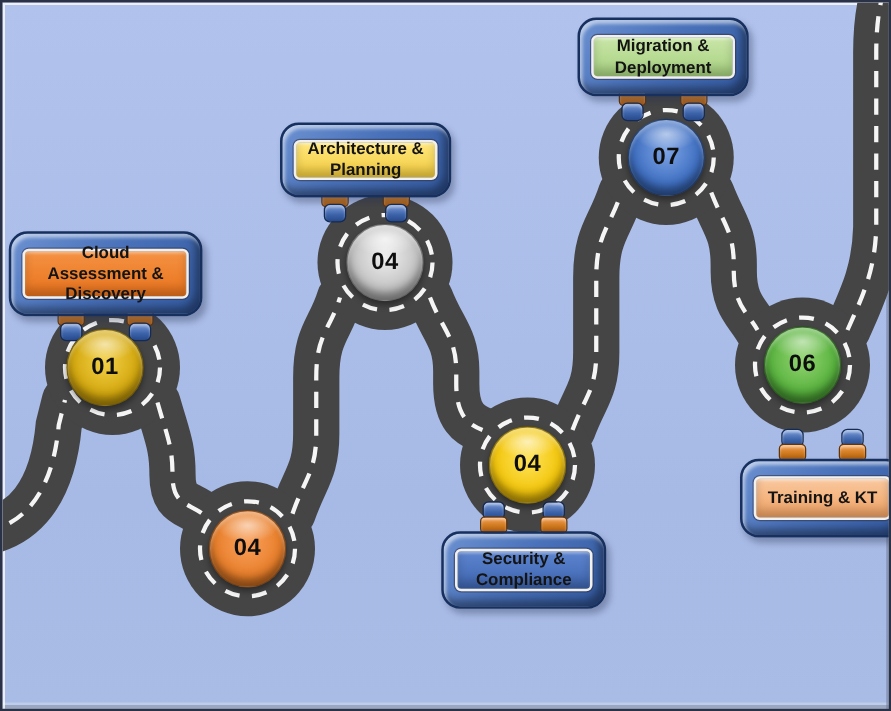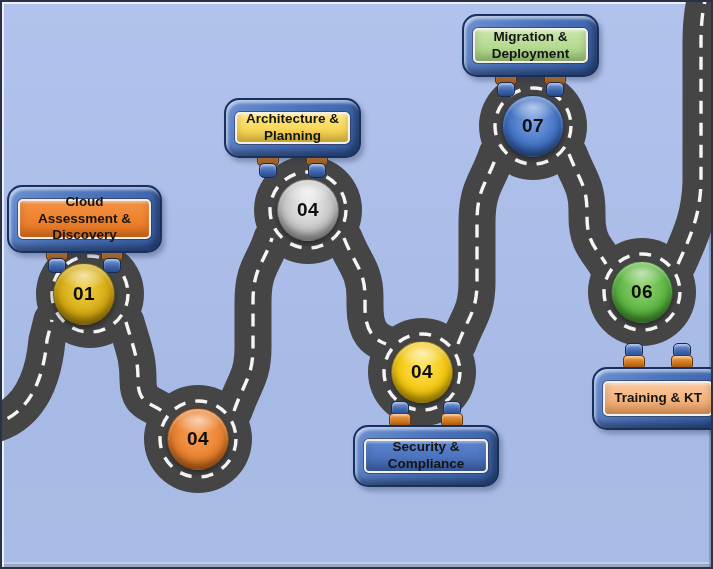--- a/index.html
+++ b/index.html
@@ -161,21 +161,21 @@
       <div class="band"></div>
       <div class="cap"></div>
     </div>
     <div class="frame">
       <div class="panel p-yellow">
         <span>Architecture &amp; Planning</span>
       </div>
     </div>
   </div>
 
-  <div class="sign below" style="left:351px; top:423px; width:146px; height:62px;">
+  <div class="sign below" style="left:351px; top:423px; width:132px; height:62px;">
     <div class="post post-left">
       <div class="cap"></div>
       <div class="band"></div>
     </div>
     <div class="post post-right">
       <div class="cap"></div>
       <div class="band"></div>
     </div>
     <div class="frame">
       <div class="panel p-blue">

